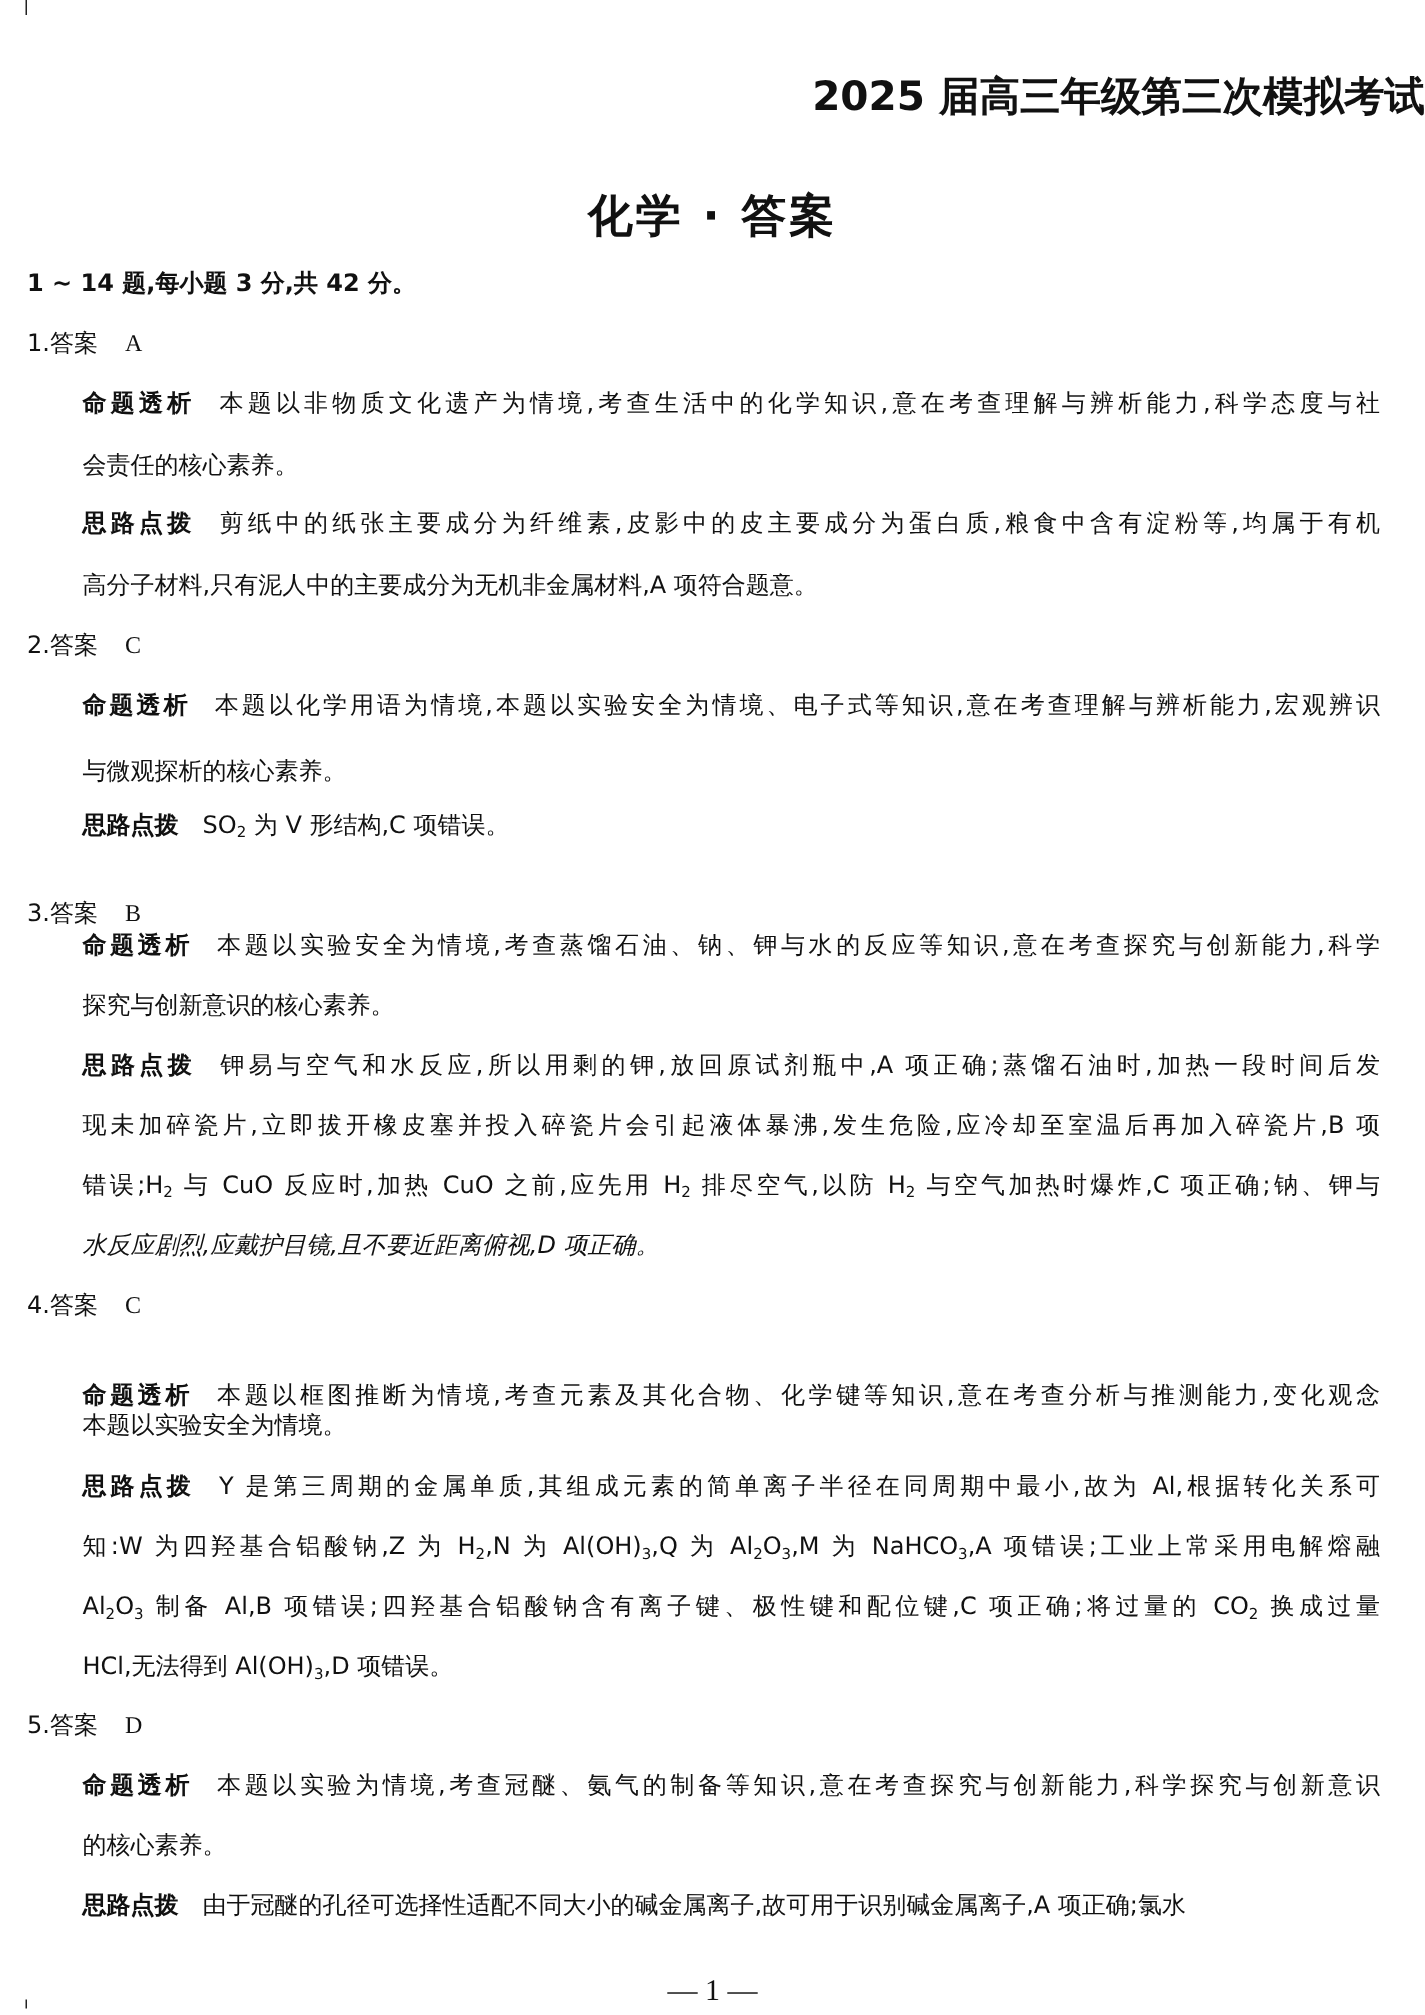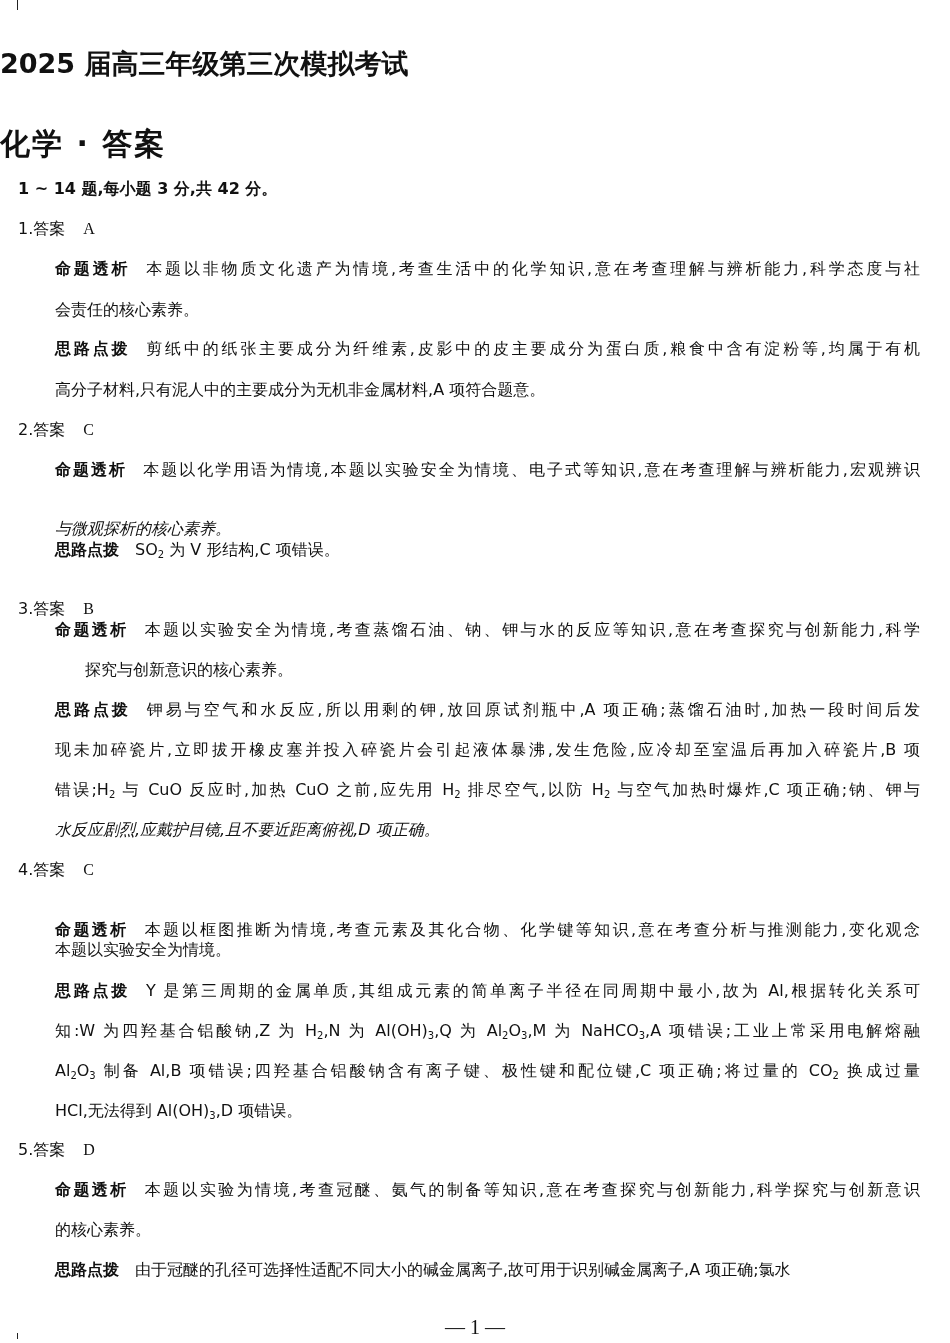--- a/index.html
+++ b/index.html
@@ -21,31 +21,31 @@
     height: 10px;
     background: #222;
   }
   .corner-mark.tl { left: 17px; top: 0px; }
   .corner-mark.bl { left: 17px; top: 1333px; height: 6px; }
 
   .title {
     position: absolute;
     left: 0; right: 0;
     top: 46px;
-    text-align: left;
+    text-align: right;
     font-family: "DejaVu Sans", "Liberation Sans", sans-serif;
     font-size: 27px;
     font-weight: bold;
     letter-spacing: 0px;
   }
   .subtitle {
     position: absolute;
     left: 0; right: 0;
     top: 124px;
-    text-align: left;
+    text-align: center;
     font-family: "DejaVu Sans", "Liberation Sans", sans-serif;
     font-size: 30px;
     font-weight: bold;
     letter-spacing: 2px;
   }
 
   .content {
     position: absolute;
     left: 0;
     top: 170px;
@@ -111,25 +111,25 @@
 <div class="content" id="content">
   <div class="line intro" id="intro-line" style="top: 8px;">1 ~ 14 题,每小题 3 分,共 42 分。</div>
 
 <div class="line q-head" style="top: 48px;"><span class="num">1.</span><span class="label">答案</span><span class="ans">A</span></div>
     <div class="line para body-sans" style="top: 88px;"><span class="tag">命题透析</span><span>本题以非物质文化遗产为情境,考查生活中的化学知识,意在考查理解与辨析能力,科学态度与社</span></div>
     <div class="line para body-sans last" style="top: 129px;"><span>会责任的核心素养。</span></div>
     <div class="line para body-sans" style="top: 168px;"><span class="tag">思路点拨</span><span>剪纸中的纸张主要成分为纤维素,皮影中的皮主要成分为蛋白质,粮食中含有淀粉等,均属于有机</span></div>
     <div class="line para body-sans last" style="top: 209px;"><span>高分子材料,只有泥人中的主要成分为无机非金属材料,A 项符合题意。</span></div>
     <div class="line q-head" style="top: 249px;"><span class="num">2.</span><span class="label">答案</span><span class="ans">C</span></div>
     <div class="line para body-sans" style="top: 289px;"><span class="tag">命题透析</span><span>本题以化学用语为情境,本题以实验安全为情境、电子式等知识,意在考查理解与辨析能力,宏观辨识</span></div>
-    <div class="line para body-sans last" style="top: 348px; font-style: italic;"><span>与微观探析的核心素养。</span></div>
+    <div class="line para body-sans last" style="top: 333px;"><span>与微观探析的核心素养。</span></div>
     <div class="line para body-sans last" style="top: 369px;"><span class="tag">思路点拨</span><span>SO<sub>2</sub> 为 V 形结构,C 项错误。</span></div>
     <div class="line q-head" style="top: 409px; margin-top: 19px;"><span class="num">3.</span><span class="label">答案</span><span class="ans">B</span></div>
     <div class="line para body-sans" style="top: 449px;"><span class="tag">命题透析</span><span>本题以实验安全为情境,考查蒸馏石油、钠、钾与水的反应等知识,意在考查探究与创新能力,科学</span></div>
-    <div class="line para body-sans last" style="top: 489px; margin-left: 30px;"><span>探究与创新意识的核心素养。</span></div>
+    <div class="line para body-sans last" style="top: 489px;"><span>探究与创新意识的核心素养。</span></div>
     <div class="line para body-sans" style="top: 529px;"><span class="tag">思路点拨</span><span>钾易与空气和水反应,所以用剩的钾,放回原试剂瓶中,A 项正确;蒸馏石油时,加热一段时间后发</span></div>
     <div class="line para body-sans" style="top: 569px;"><span>现未加碎瓷片,立即拔开橡皮塞并投入碎瓷片会引起液体暴沸,发生危险,应冷却至室温后再加入碎瓷片,B 项</span></div>
     <div class="line para body-sans" style="top: 609px;"><span>错误;H<sub>2</sub> 与 CuO 反应时,加热 CuO 之前,应先用 H<sub>2</sub> 排尽空气,以防 H<sub>2</sub> 与空气加热时爆炸,C 项正确;钠、钾与</span></div>
     <div class="line para body-sans last" style="top: 649px; font-style: italic;"><span>水反应剧烈,应戴护目镜,且不要近距离俯视,D 项正确。</span></div>
     <div class="line q-head" style="top: 689px;"><span class="num">4.</span><span class="label">答案</span><span class="ans">C</span></div>
     <div class="line para body-sans" style="top: 749px;"><span class="tag">命题透析</span><span>本题以框图推断为情境,考查元素及其化合物、化学键等知识,意在考查分析与推测能力,变化观念</span></div>
     <div class="line para body-sans last" style="top: 769px;"><span>本题以实验安全为情境。</span></div>
     <div class="line para body-sans" style="top: 810px;"><span class="tag">思路点拨</span><span>Y 是第三周期的金属单质,其组成元素的简单离子半径在同周期中最小,故为 Al,根据转化关系可</span></div>
     <div class="line para body-sans" style="top: 850px;"><span>知:W 为四羟基合铝酸钠,Z 为 H<sub>2</sub>,N 为 Al(OH)<sub>3</sub>,Q 为 Al<sub>2</sub>O<sub>3</sub>,M 为 NaHCO<sub>3</sub>,A 项错误;工业上常采用电解熔融</span></div>
     <div class="line para body-sans" style="top: 890px;"><span>Al<sub>2</sub>O<sub>3</sub> 制备 Al,B 项错误;四羟基合铝酸钠含有离子键、极性键和配位键,C 项正确;将过量的 CO<sub>2</sub> 换成过量</span></div>

